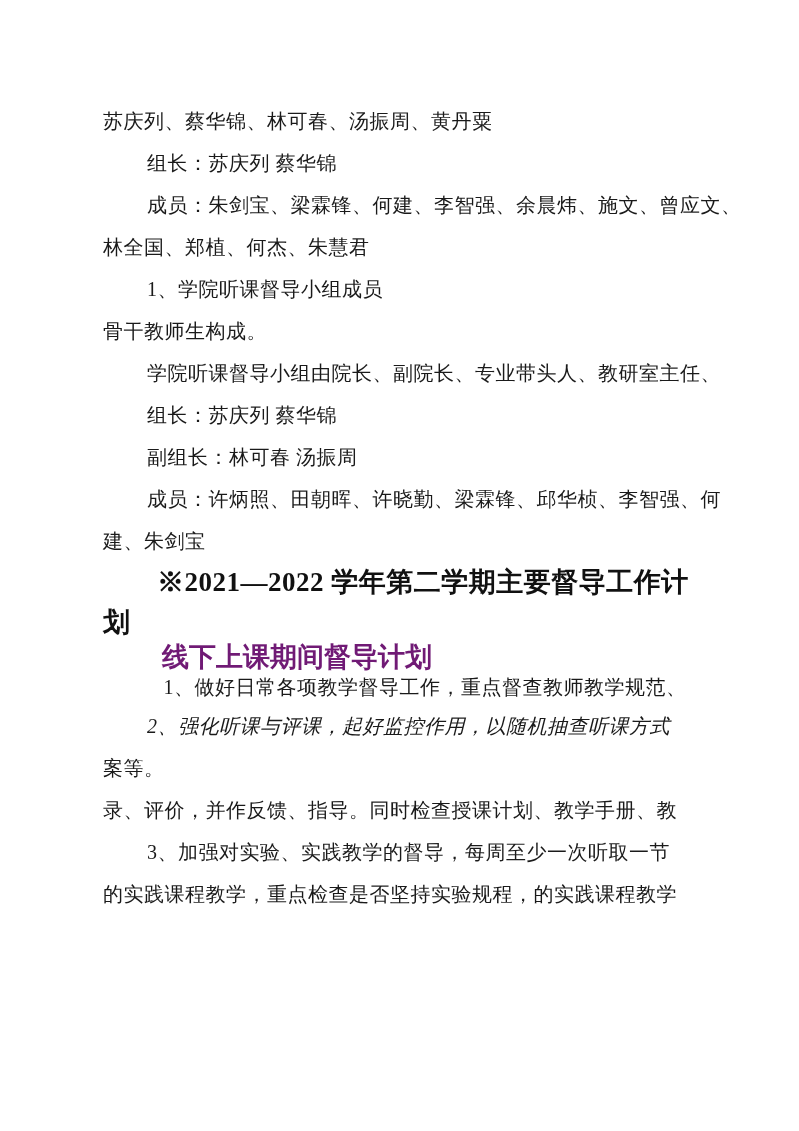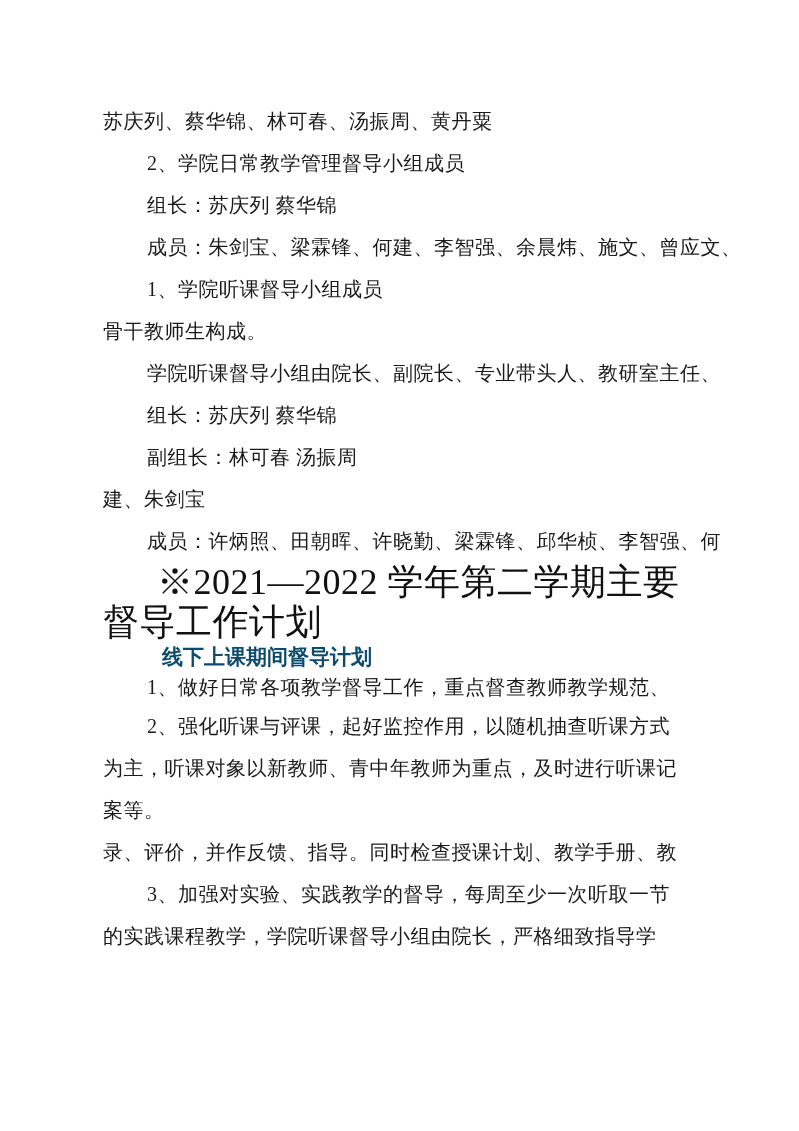--- a/index.html
+++ b/index.html
@@ -20,57 +20,56 @@
     width: 600px;
   }
   .ln {
     font-size: 20px;
     line-height: 42px;
     color: #1a1a1a;
     white-space: nowrap;
     letter-spacing: 0.5px;
   }
   .ind { text-indent: 44px; }
-  .tight { line-height: 31px; }
-  .gap2 { margin-top: 2px; }
+  .tight { line-height: 31px; text-align: center; }
+  .gap2 { margin-top: 2px; font-style: italic; }
   .title {
-    font-size: 36px;
-    font-weight: normal;
+    font-size: 27px;
+    font-weight: bold;
     line-height: 40px;
     text-indent: 54px;
     color: #111111;
     letter-spacing: 0.5px;
   }
   .subtitle {
-    font-size: 21px;
+    font-size: 27px;
     font-weight: bold;
     line-height: 30px;
     text-indent: 59px;
-    color: #0c4a6e;
+    color: #701a75;
   }
 </style>
 </head>
 <body>
 
 <div class="page">
   <div class="content">
     <div class="ln">苏庆列、蔡华锦、林可春、汤振周、黄丹粟</div>
-    <div class="ln ind">2、学院日常教学管理督导小组成员</div>
     <div class="ln ind">组长：苏庆列 蔡华锦</div>
     <div class="ln ind">成员：朱剑宝、梁霖锋、何建、李智强、余晨炜、施文、曾应文、</div>
+    <div class="ln">林全国、郑植、何杰、朱慧君</div>
     <div class="ln ind">1、学院听课督导小组成员</div>
     <div class="ln">骨干教师生构成。</div>
     <div class="ln ind">学院听课督导小组由院长、副院长、专业带头人、教研室主任、</div>
     <div class="ln ind">组长：苏庆列 蔡华锦</div>
     <div class="ln ind">副组长：林可春 汤振周</div>
+    <div class="ln ind">成员：许炳照、田朝晖、许晓勤、梁霖锋、邱华桢、李智强、何</div>
     <div class="ln">建、朱剑宝</div>
-    <div class="ln ind">成员：许炳照、田朝晖、许晓勤、梁霖锋、邱华桢、李智强、何</div>
     <div class="title">※2021—2022 学年第二学期主要督导工作计划</div>
     <div class="subtitle">线下上课期间督导计划</div>
     <div class="ln ind tight">1、做好日常各项教学督导工作，重点督查教师教学规范、</div>
     <div class="ln ind gap2">2、强化听课与评课，起好监控作用，以随机抽查听课方式</div>
-    <div class="ln">为主，听课对象以新教师、青中年教师为重点，及时进行听课记</div>
     <div class="ln">案等。</div>
     <div class="ln">录、评价，并作反馈、指导。同时检查授课计划、教学手册、教</div>
     <div class="ln ind">3、加强对实验、实践教学的督导，每周至少一次听取一节</div>
-    <div class="ln">的实践课程教学，学院听课督导小组由院长，严格细致指导学</div>
+    <div class="ln">的实践课程教学，重点检查是否坚持实验规程，的实践课程教学</div>
   </div>
 </div>
 
 </body></html>

